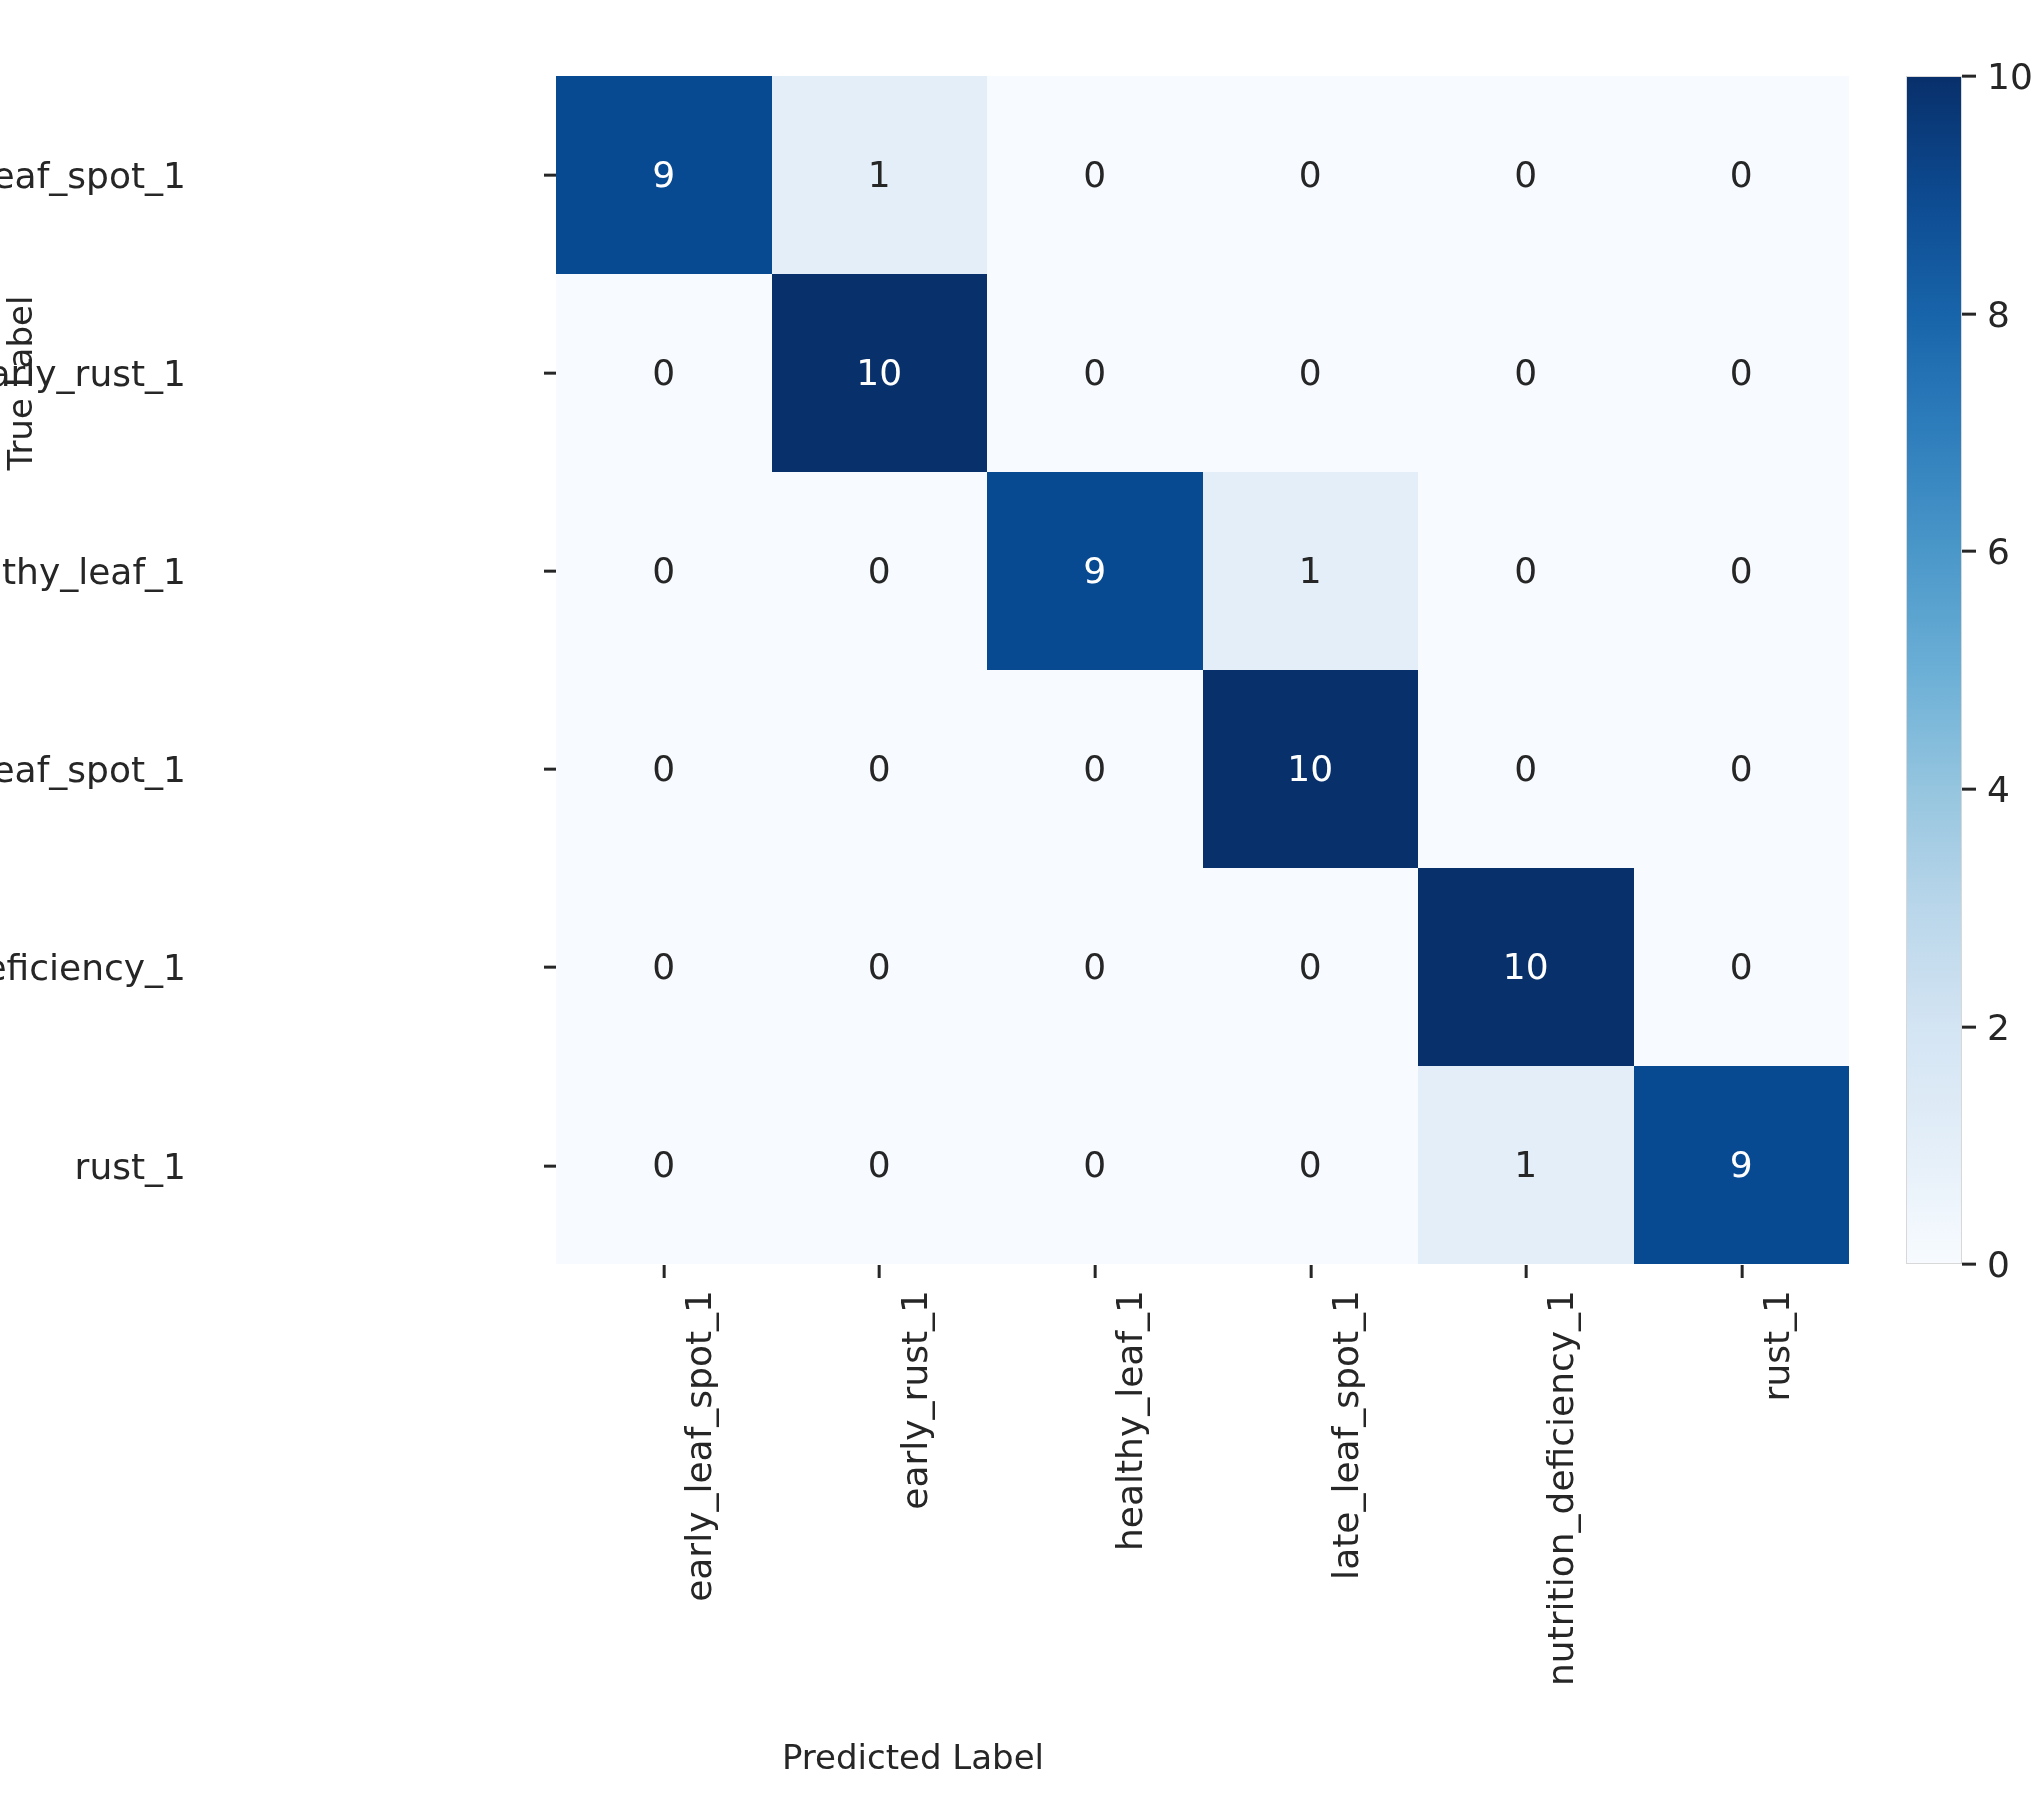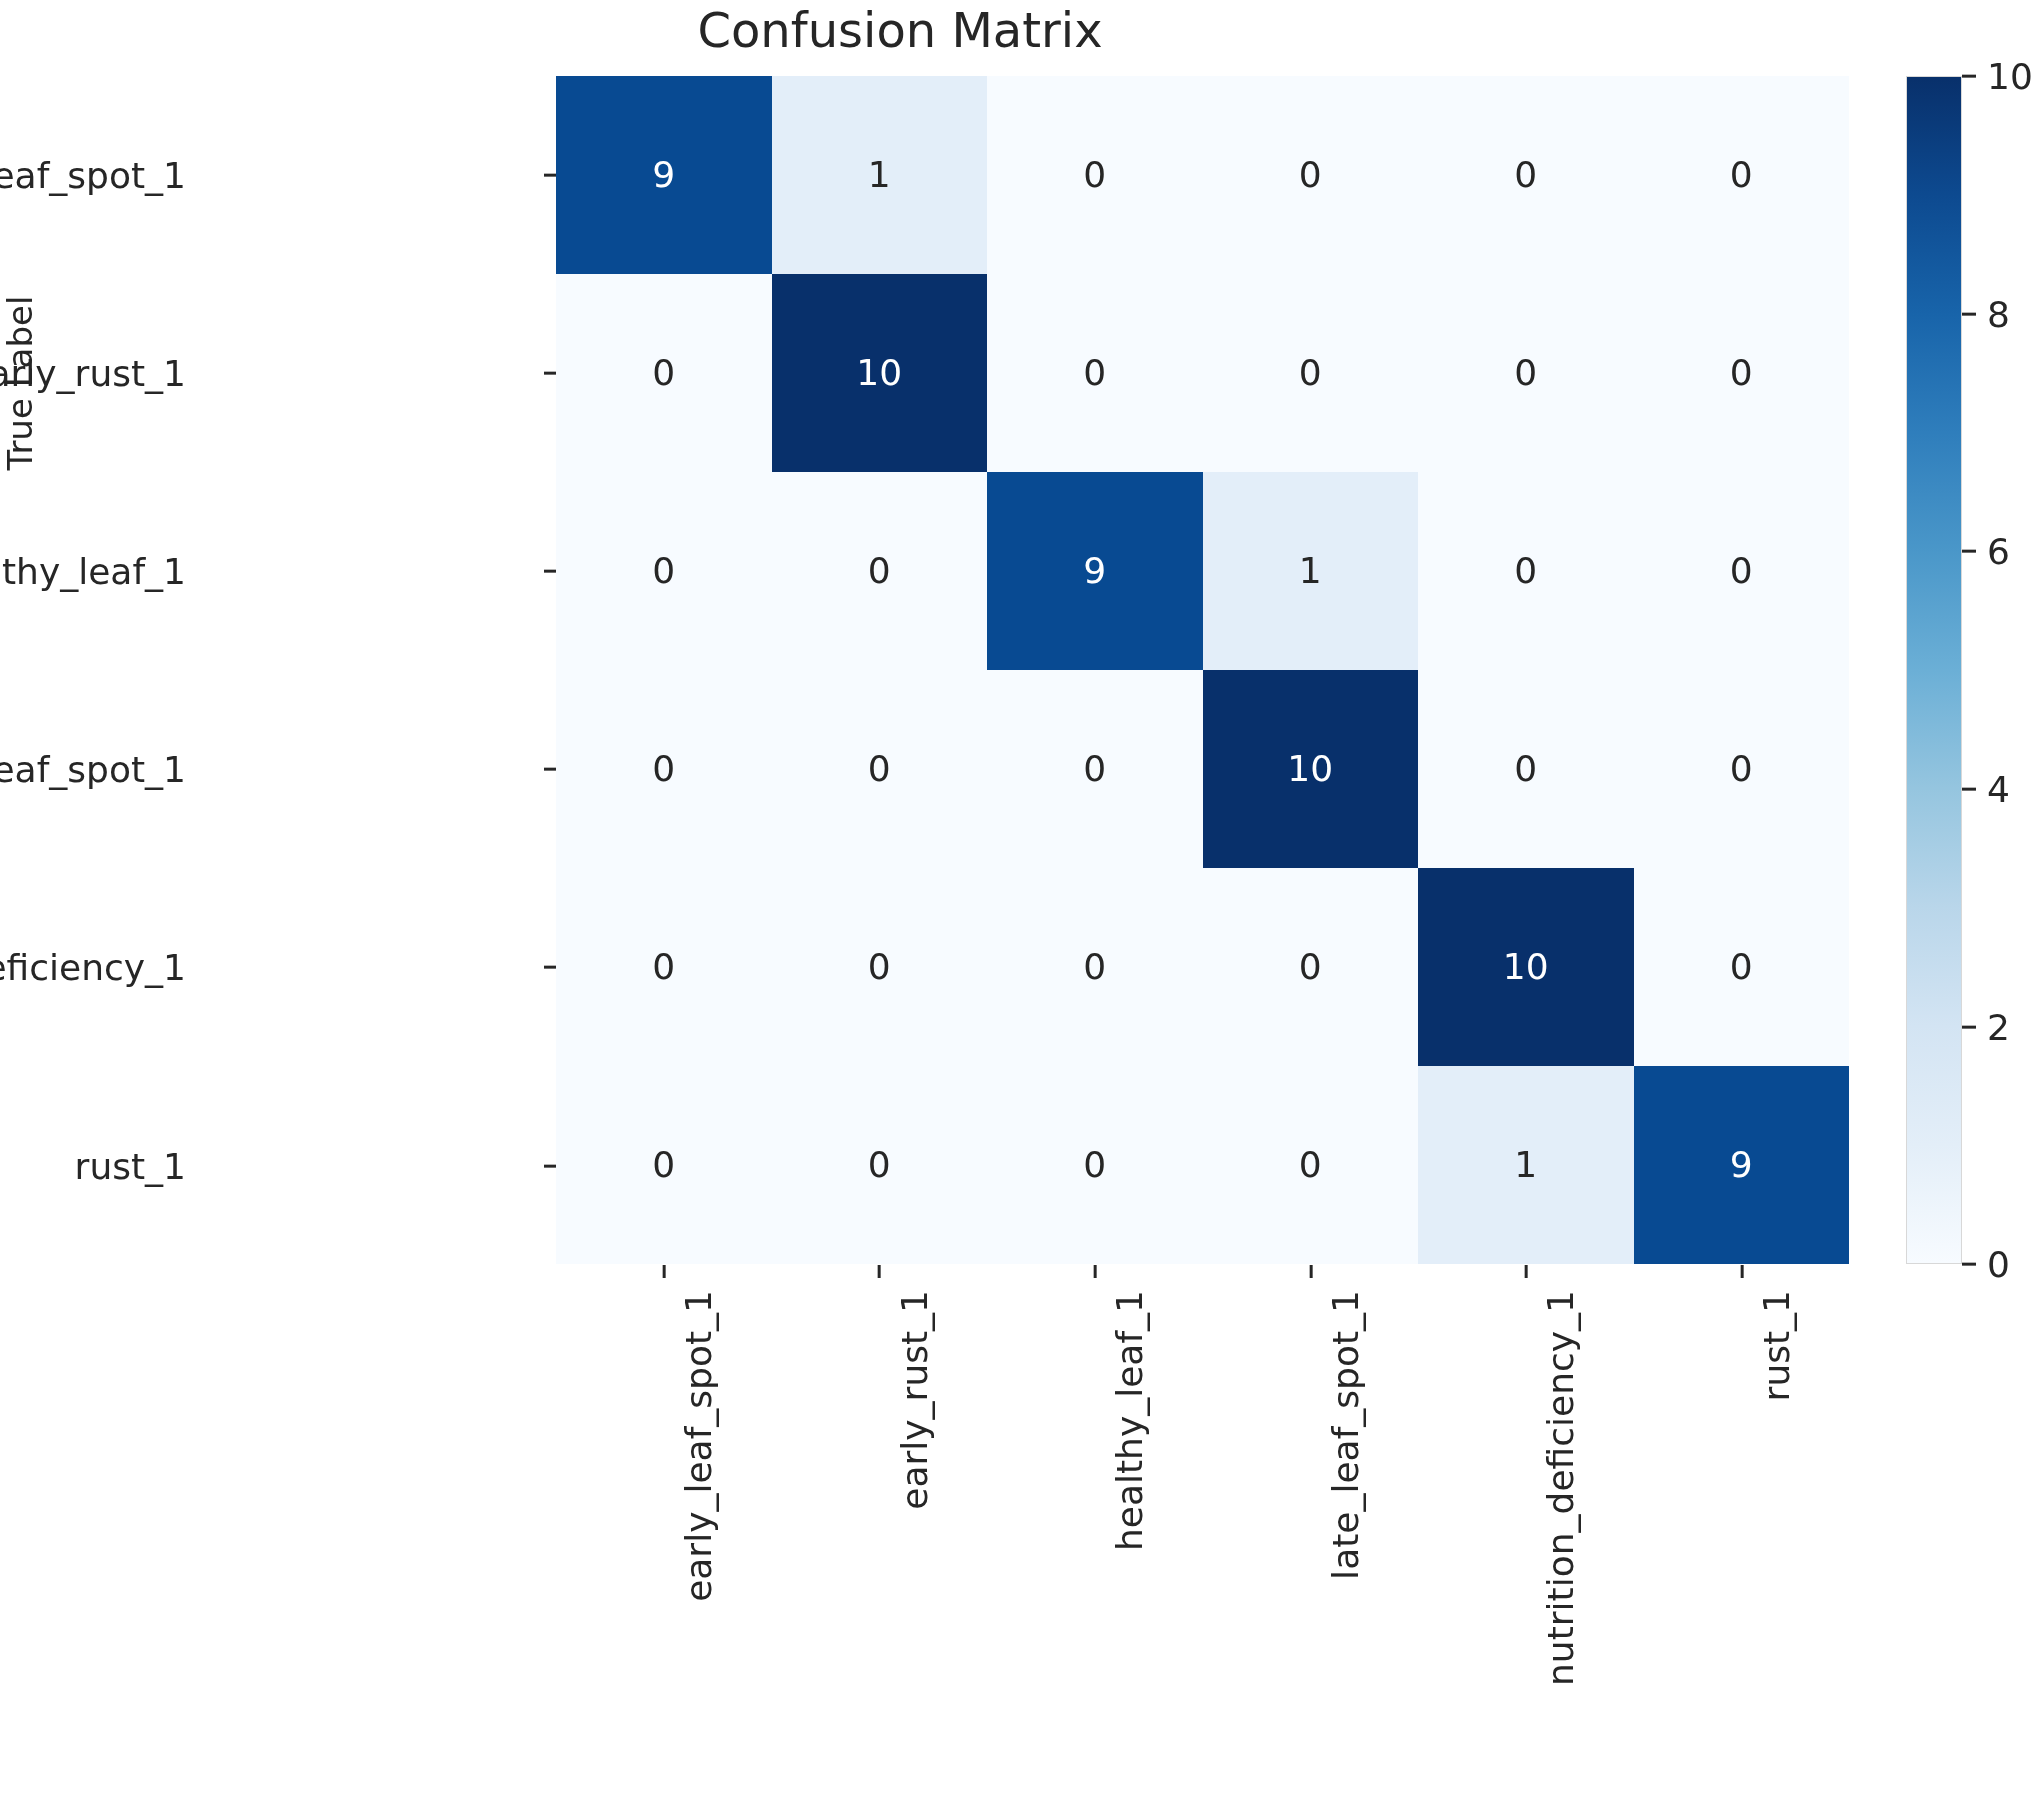--- a/index.html
+++ b/index.html
@@ -169,23 +169,23 @@
     color: #262626;
     white-space: nowrap;
     transform: translateY(-50%);
   }
 </style>
 </head>
 <body>
 
 <div id="figure">
 
-  <div id="chart-title">Confusion Matrix</div>
 
   <div id="ylabel">True Label</div>
+  <div id="xlabel">Predicted Label</div>
 
   <div id="ytick-labels">
       <div class="ytick" style="top: 175px;">early_leaf_spot_1</div>
       <div class="ytickmark" style="top: 175px;"></div>
       <div class="ytick" style="top: 373px;">early_rust_1</div>
       <div class="ytickmark" style="top: 373px;"></div>
       <div class="ytick" style="top: 571px;">healthy_leaf_1</div>
       <div class="ytickmark" style="top: 571px;"></div>
       <div class="ytick" style="top: 769px;">late_leaf_spot_1</div>
       <div class="ytickmark" style="top: 769px;"></div>

